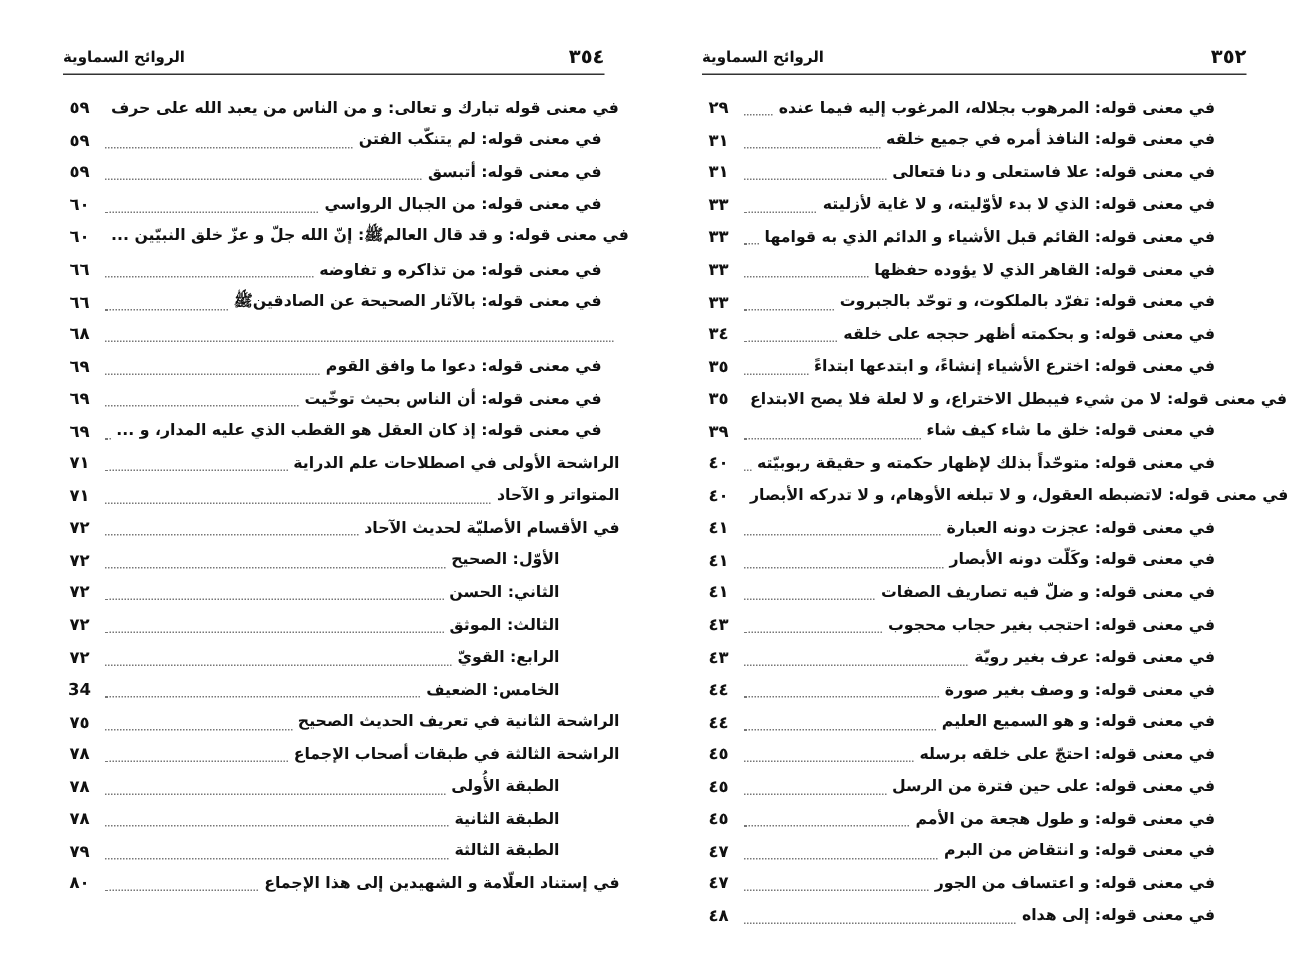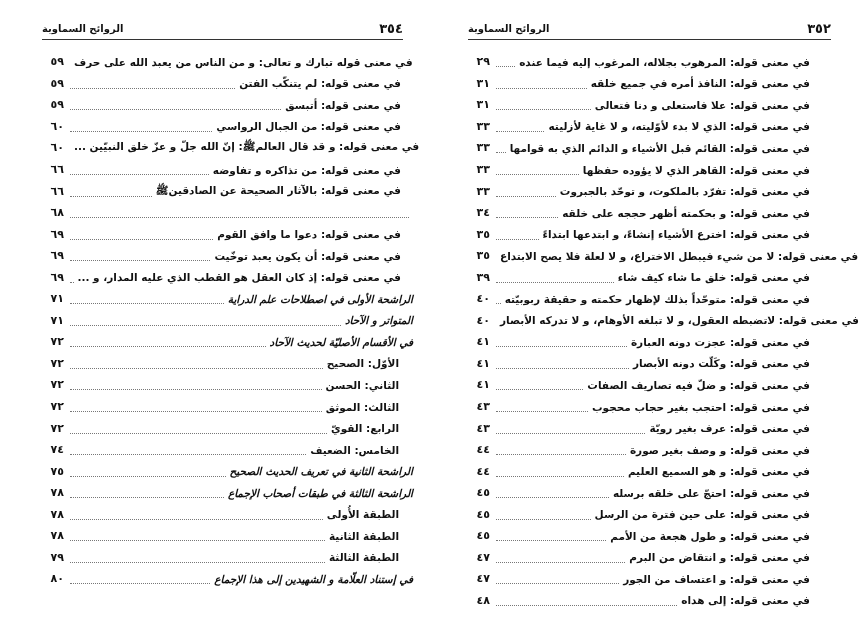--- a/index.html
+++ b/index.html
@@ -1,34 +1,34 @@
 <!DOCTYPE html>
 <html><head>
   <meta charset="utf-8">
   <style>
     html, body { margin: 0; padding: 0; background: #ffffff; }
     body { width: 861px; height: 639px; position: relative; overflow: hidden; font-family: "DejaVu Sans", sans-serif; color: #111; }
-    .page { position: absolute; top: 4px; height: 574px; }
+    .page { position: absolute; top: 14px; height: 574px; }
     .page-left { left: 0; width: 430px; }
     .page-right { left: 430px; width: 431px; }
     .page-header { position: absolute; top: 19px; height: 16px; border-bottom: 1.5px solid #333; }
     .page-left .page-header { left: 42px; right: 27px; }
     .page-right .page-header { left: 38px; right: 30px; }
     .header-title { position: absolute; left: 0; top: 0; font-size: 10px; font-weight: bold; direction: rtl; }
     .page-number { position: absolute; right: 0; top: -2px; font-size: 13px; font-weight: bold; direction: rtl; }
     .toc { position: absolute; top: 47px; }
     .page-left .toc { left: 42px; width: 371px; }
     .page-right .toc { left: 38px; width: 342px; }
     .toc-row { position: relative; height: 21.55px; display: flex; flex-direction: row; align-items: center; }
-    .toc-page { flex: 0 0 auto; width: 22px; font-size: 11px; font-weight: bold; text-align: right; direction: rtl; }
+    .toc-page { flex: 0 0 auto; width: 22px; font-size: 11px; font-weight: bold; text-align: center; direction: rtl; }
     .toc-dots { flex: 1 1 auto; border-bottom: 1px dotted #777; margin: 0 4px 0 6px; height: 10px; align-self: center; }
     .toc-title { flex: 0 0 auto; font-size: 10.5px; font-weight: bold; direction: rtl; white-space: nowrap; text-align: center; }
     .page-left .toc-row.lvl-q .toc-title { margin-right: 12px; }
-    .page-left .toc-row.lvl-h .toc-title { margin-right: 0; font-style: italic; }
-    .page-left .toc-row.lvl-s .toc-title { margin-right: 14px; }
+    .page-left .toc-row.lvl-h .toc-title { margin-right: 0; }
+    .page-left .toc-row.lvl-s .toc-title { margin-right: 40px; }
   </style>
 </head>
 <body>
 
 <div class="page page-left">
   <div class="page-header">
     <span class="header-title">الروائح السماوية</span>
     <span class="page-number">٣٥٤</span>
   </div>
   <div class="toc" id="toc-left">
@@ -72,21 +72,21 @@
         <span class="toc-dots"></span>
       </div>
       <div class="toc-row lvl-q">
         <span class="toc-page">٦٩</span>
         <span class="toc-dots"></span>
         <span class="toc-title">في معنى قوله: دعوا ما وافق القوم</span>
       </div>
       <div class="toc-row lvl-q">
         <span class="toc-page">٦٩</span>
         <span class="toc-dots"></span>
-        <span class="toc-title">في معنى قوله: أن يكون يعبد توخّيت</span>
+        <span class="toc-title">في معنى قوله: أن الناس بحيث توخّيت</span>
       </div>
       <div class="toc-row lvl-q">
         <span class="toc-page">٦٩</span>
         <span class="toc-dots"></span>
         <span class="toc-title">في معنى قوله: إذ كان العقل هو القطب الذي عليه المدار، و ...</span>
       </div>
       <div class="toc-row lvl-h">
         <span class="toc-page">٧١</span>
         <span class="toc-dots"></span>
         <span class="toc-title">الراشحة الأولى في اصطلاحات علم الدراية</span>
@@ -115,21 +115,21 @@
         <span class="toc-page">٧٢</span>
         <span class="toc-dots"></span>
         <span class="toc-title">الثالث: الموثق</span>
       </div>
       <div class="toc-row lvl-s">
         <span class="toc-page">٧٢</span>
         <span class="toc-dots"></span>
         <span class="toc-title">الرابع: القويّ</span>
       </div>
       <div class="toc-row lvl-s">
-        <span class="toc-page">٧٤</span>
+        <span class="toc-page">34</span>
         <span class="toc-dots"></span>
         <span class="toc-title">الخامس: الضعيف</span>
       </div>
       <div class="toc-row lvl-h">
         <span class="toc-page">٧٥</span>
         <span class="toc-dots"></span>
         <span class="toc-title">الراشحة الثانية في تعريف الحديث الصحيح</span>
       </div>
       <div class="toc-row lvl-h">
         <span class="toc-page">٧٨</span>

